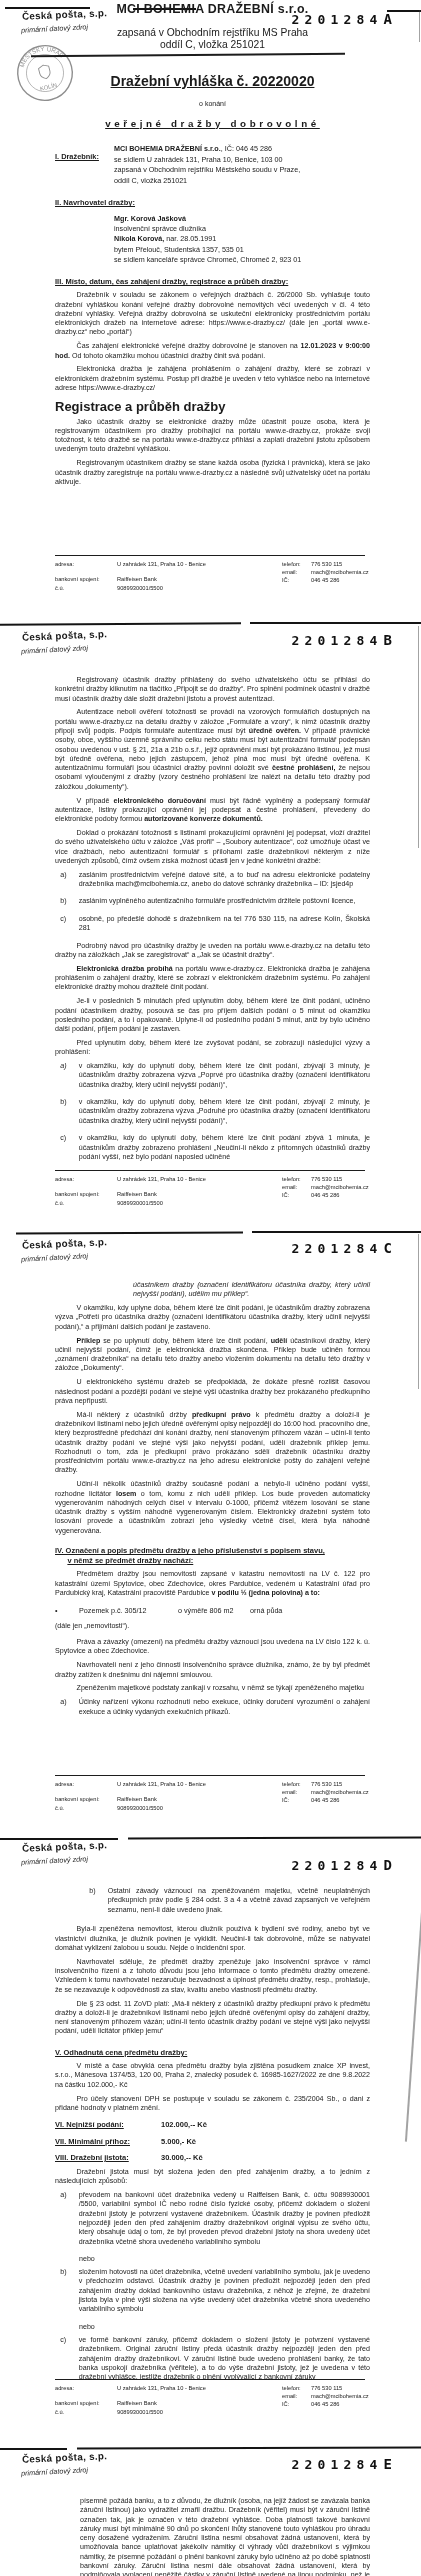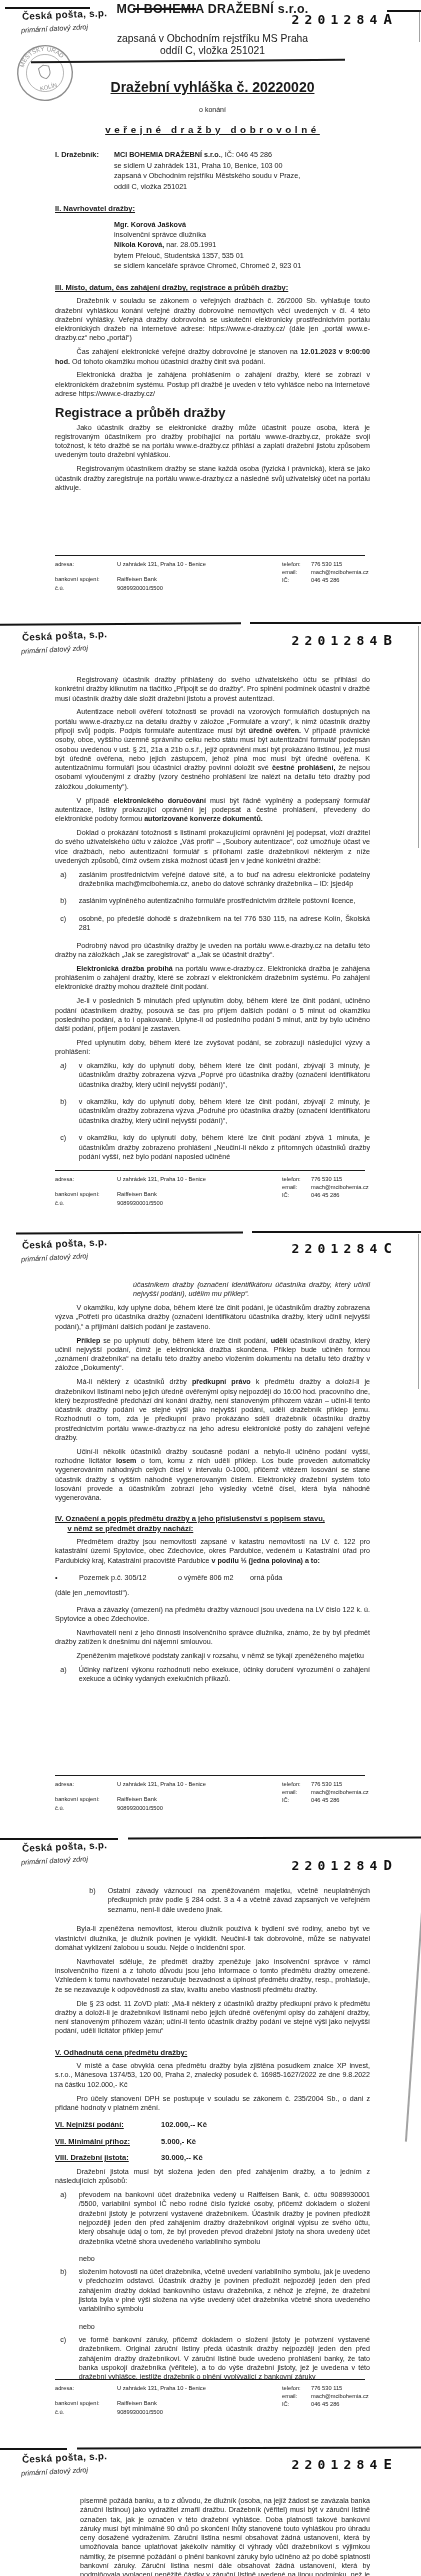--- a/index.html
+++ b/index.html
@@ -35,31 +35,31 @@
   .sechead{font-size:7.5px;font-weight:bold;text-decoration:underline;margin:8.2px 0 5.2px;}
   .subhead{font-size:13px;font-weight:bold;margin:6.2px 0 3.1px;}
   .li{display:flex;margin:0 0 3.6px;}
   .limark{width:18.5px;flex:none;padding-left:5.2px;font-size:7.1px;line-height:1.31;}
   .litext{flex:1;margin:0;}
   .nebo{margin:2.1px 0 5.2px 24px;font-size:7.1px;}
 
   
   .company{ text-align:center;padding-top:2.1px;}
   .company .l1{font-size:12.4px;font-weight:bold;letter-spacing:0.3px;}
-  .company .l2{font-size:10.3px;margin-top:17px;}
+  .company .l2{font-size:10.3px;margin-top:11px;}
   .company .l3{font-size:10.3px;margin-top:1px;}
   .toprule{height:1.5px;background:#1c1c1c;margin:4.1px 0 0 -24px;width:314px;
            transform:rotate(-.5deg);}
   .doctitle{font-size:14px;font-weight:bold;text-decoration:underline;
             text-align:center;margin-top:17.5px;}
   .okonani{font-size:7px;text-align:center;margin-top:11.3px;}
   .sub2{font-size:9.8px;font-weight:bold;letter-spacing:3.6px;text-decoration:underline;
         text-align:center;margin-top:10.3px;}
   .secrow{display:flex;margin-top:15.5px;font-size:7.2px;line-height:1.45;}
-  .seclabel{width:59px;flex:none;font-weight:bold;font-size:7.4px;}
+  .seclabel{width:59px;flex:none;font-weight:bold;text-decoration:underline;font-size:7.4px;margin-top:8px;}
   .secbody{flex:1;}
   .navrh-lines{margin:6.2px 0 0 59px;font-size:7.2px;line-height:1.45;}
 
   
   .pricerow{display:flex;margin:7.2px 0 3.1px;}
   .pricelabel{width:106px;flex:none;font-weight:bold;text-decoration:underline;font-size:7.5px;}
   .priceval{font-weight:bold;font-size:7.5px;}
 
   
   .parcel{display:flex;margin:7.2px 0 7.2px;font-size:7.2px;}
@@ -234,20 +234,21 @@
     <div class="divseg" style="left:252px;top:1.5px;width:170px;height:2.1px"></div>
     <div class="vline" style="right:3.1px;top:5.2px;height:155px"></div>
     <div class="cp-name">Česká pošta, s.p.</div>
     <div class="cp-sub">primární datový zdroj</div>
     <div class="scanno"><span>2201284</span><span class="scanletter">C</span></div>
 
     <div class="content" style="padding-top:52px">
       <p class="body it" style="margin-left:78px">účastníkem dražby (označení identifikátoru účastníka dražby, který učinil nejvyšší podání), udělím mu příklep“.</p>
       <p class="body ind">V okamžiku, kdy uplyne doba, během které lze činit podání, je účastníkům dražby zobrazena výzva „Potřetí pro účastníka dražby (označení identifikátoru účastníka dražby, který učinil nejvyšší podání),“ a přijímání dalších podání je zastaveno.</p>
       <p class="body ind"><b>Příklep</b><span> se po uplynutí doby, během které lze činit podání, </span><b>udělí</b><span> účastníkovi dražby, který učinil nejvyšší podání, čímž je elektronická dražba skončena.  Příklep bude učiněn formou „oznámení dražebníka“ na detailu této dražby  anebo vložením dokumentu na detailu této dražby v záložce „Dokumenty“.</span></p>
+      <p class="body ind">U elektronického systému dražeb se předpokládá, že dokáže přesně rozlišit časovou následnost podání a pozdější podání ve stejné výši účastníka dražby bez prokázaného předkupního práva nepřipustí.</p>
       <p class="body ind"><span>Má-li některý z účastníků držby </span><b>předkupní právo</b><span> k předmětu dražby a doloží-li je dražebníkovi listinami nebo jejich úředně ověřenými opisy nejpozději do 16:00 hod. pracovního dne, který bezprostředně předchází dni konání dražby, není stanoveným příhozem vázán – učiní-li tento účastník dražby podání ve stejné výši jako nejvyšší podání, udělí dražebník příklep jemu. Rozhodnutí o tom, zda je předkupní právo prokázáno sdělí dražebník účastníku dražby prostřednictvím portálu www.e-drazby.cz na jeho adresu elektronické pošty do zahájení veřejné dražby.</span></p>
       <p class="body ind"><span>Učiní-li několik účastníků dražby současně podání a nebylo-li učiněno podání vyšší, rozhodne licitátor </span><b>losem</b><span> o tom, komu z nich udělí příklep. Los bude proveden automaticky vygenerováním náhodných celých čísel v intervalu 0-1000, přičemž vítězem losování se stane účastník dražby s vyšším náhodně vygenerovaným číslem. Elektronický dražební systém toto losování provede a účastníkům zobrazí jeho výsledky včetně čísel, která byla náhodně vygenerována.</span></p>
       <div class="sechead" style="margin-top:10.3px;margin-bottom:1px">IV. Označení a popis předmětu dražby a jeho příslušenství s popisem stavu,</div>
       <div class="sechead" style="margin-top:0;margin-left:12.4px">v němž se předmět dražby nachází:</div>
       <p class="body ind"><span>Předmětem dražby jsou nemovitosti zapsané v katastru nemovitostí na LV č. 122 pro katastrální území Spytovice, obec Zdechovice, okres Pardubice, vedeném u Katastrální úřad pro Pardubický kraj, Katastrální pracoviště Pardubice </span><b>v podílu ½ (jedna polovina) a to:</b></p>
       <div class="parcel">
         <span class="m">•</span>
         <span class="c1">Pozemek p.č. 305/12</span>
         <span class="c2">o výměře 806 m2</span>
         <span>orná půda</span>

